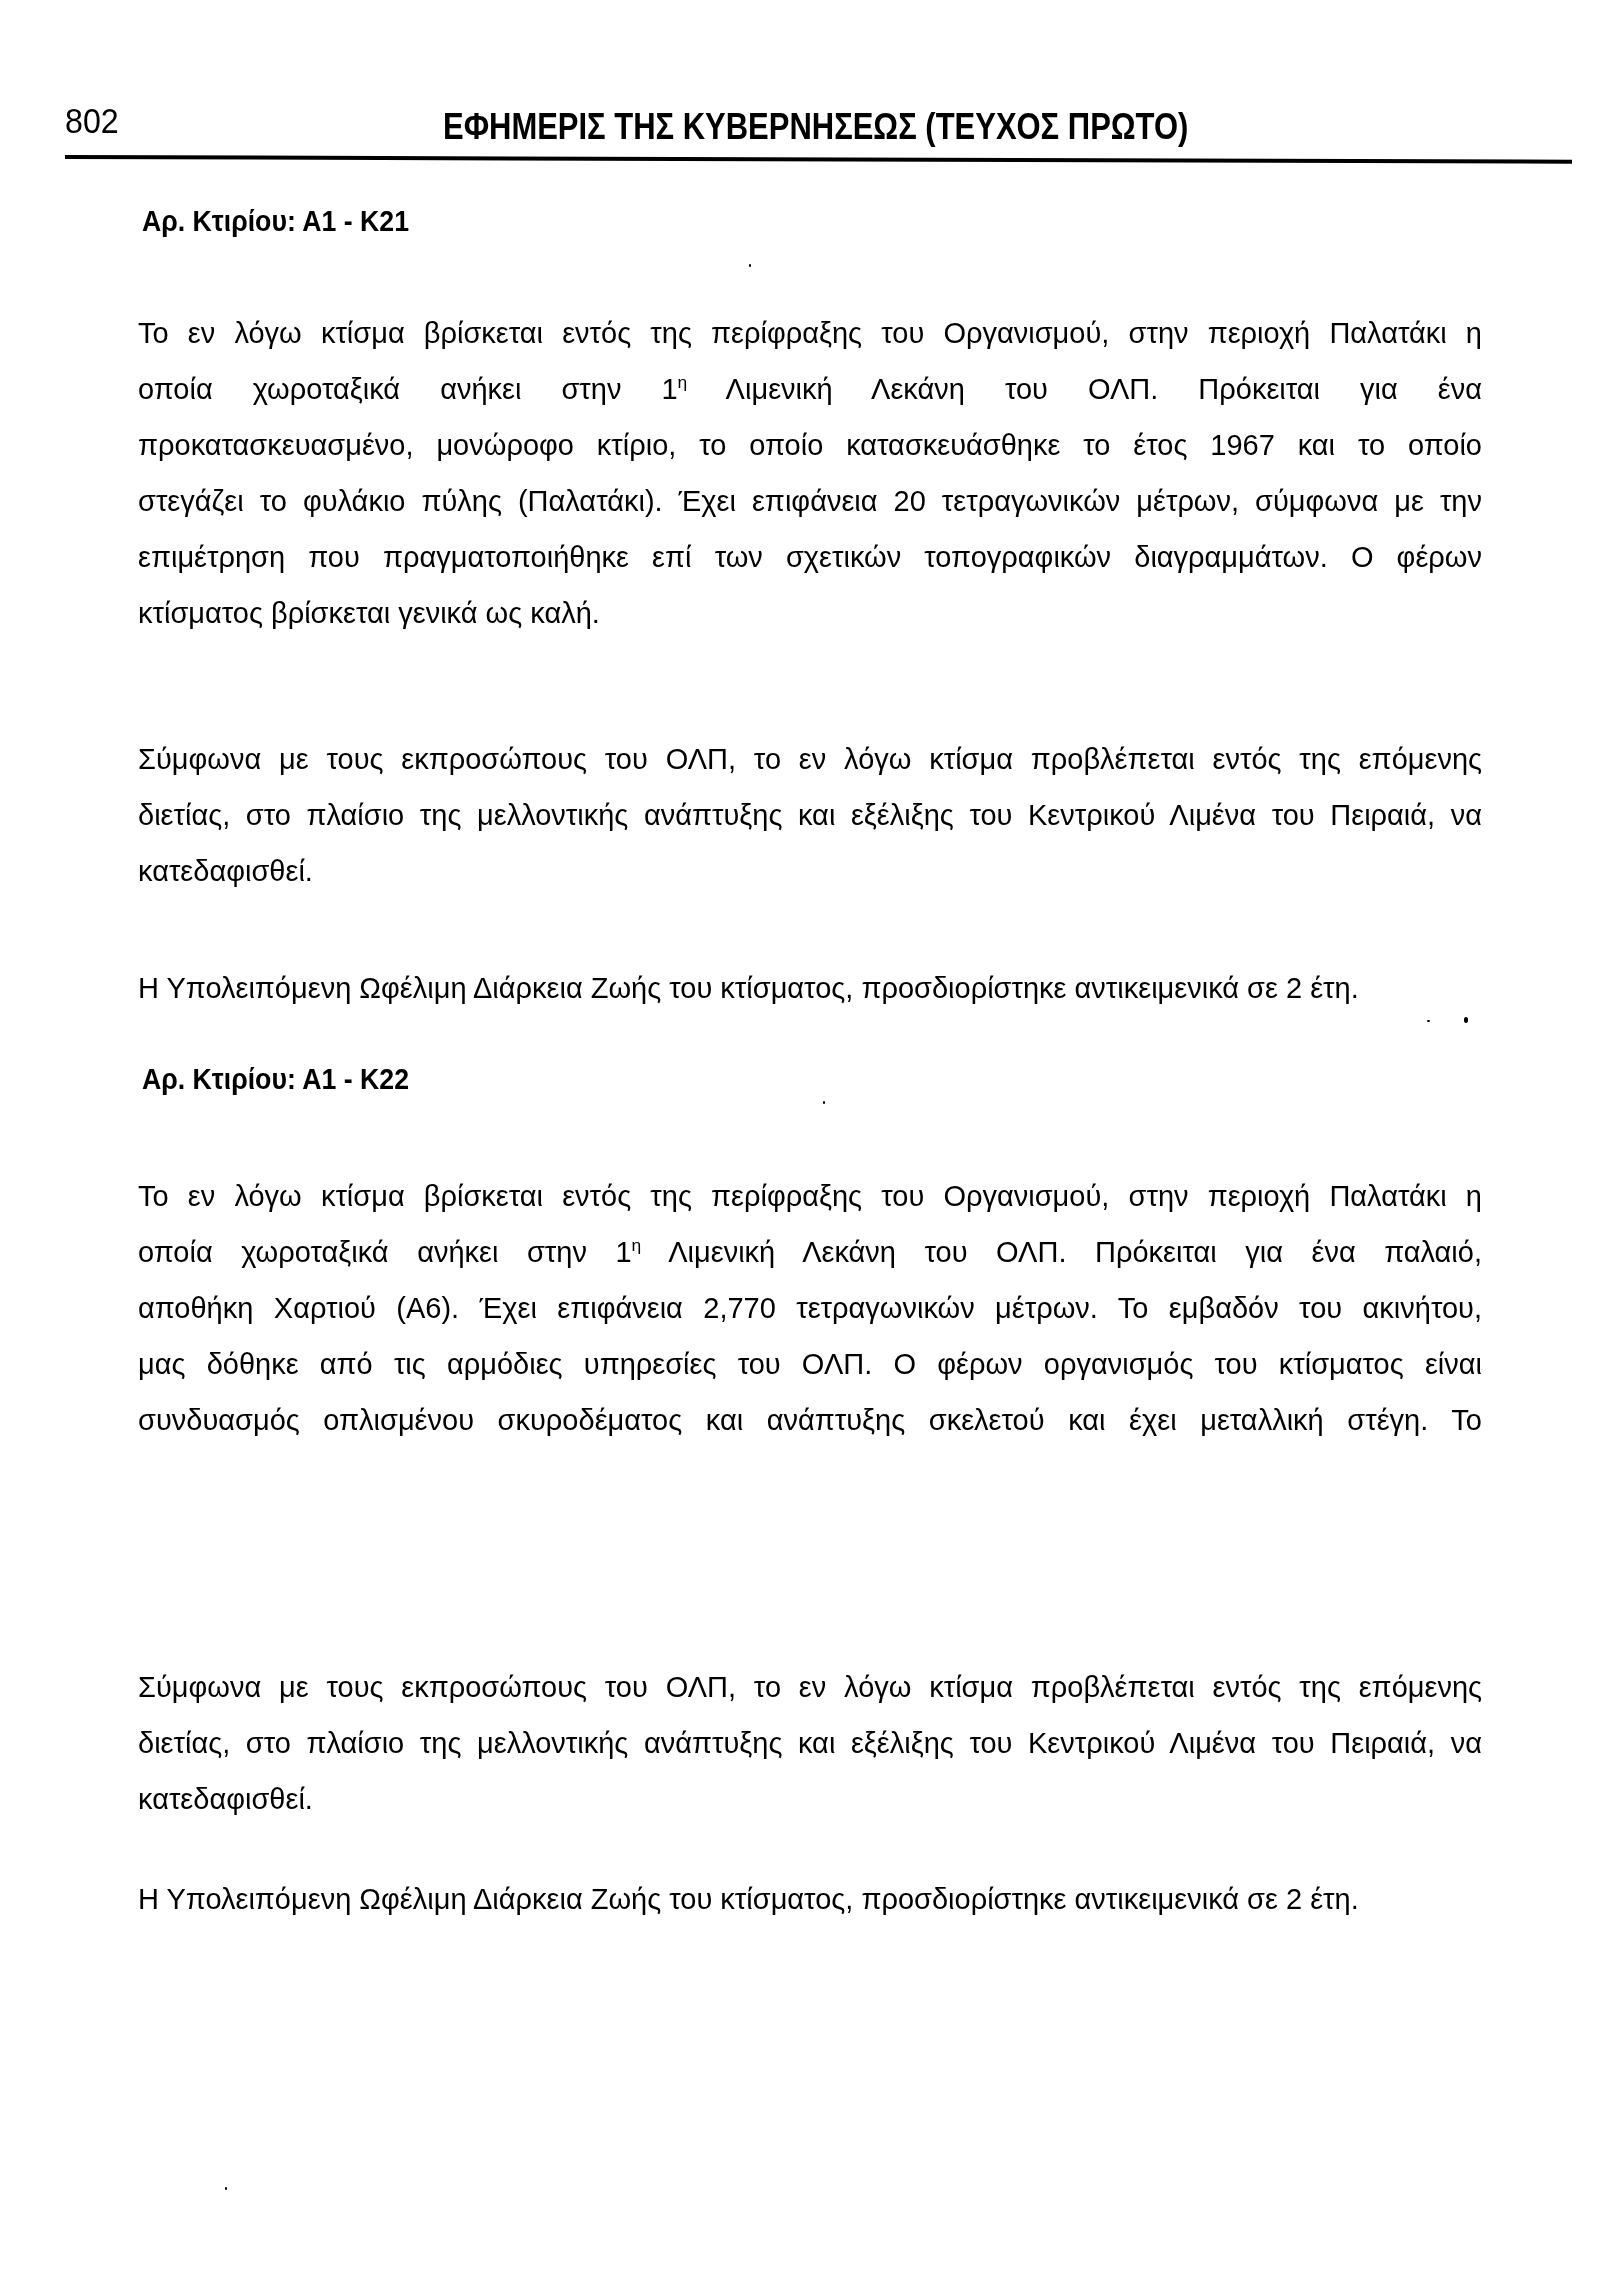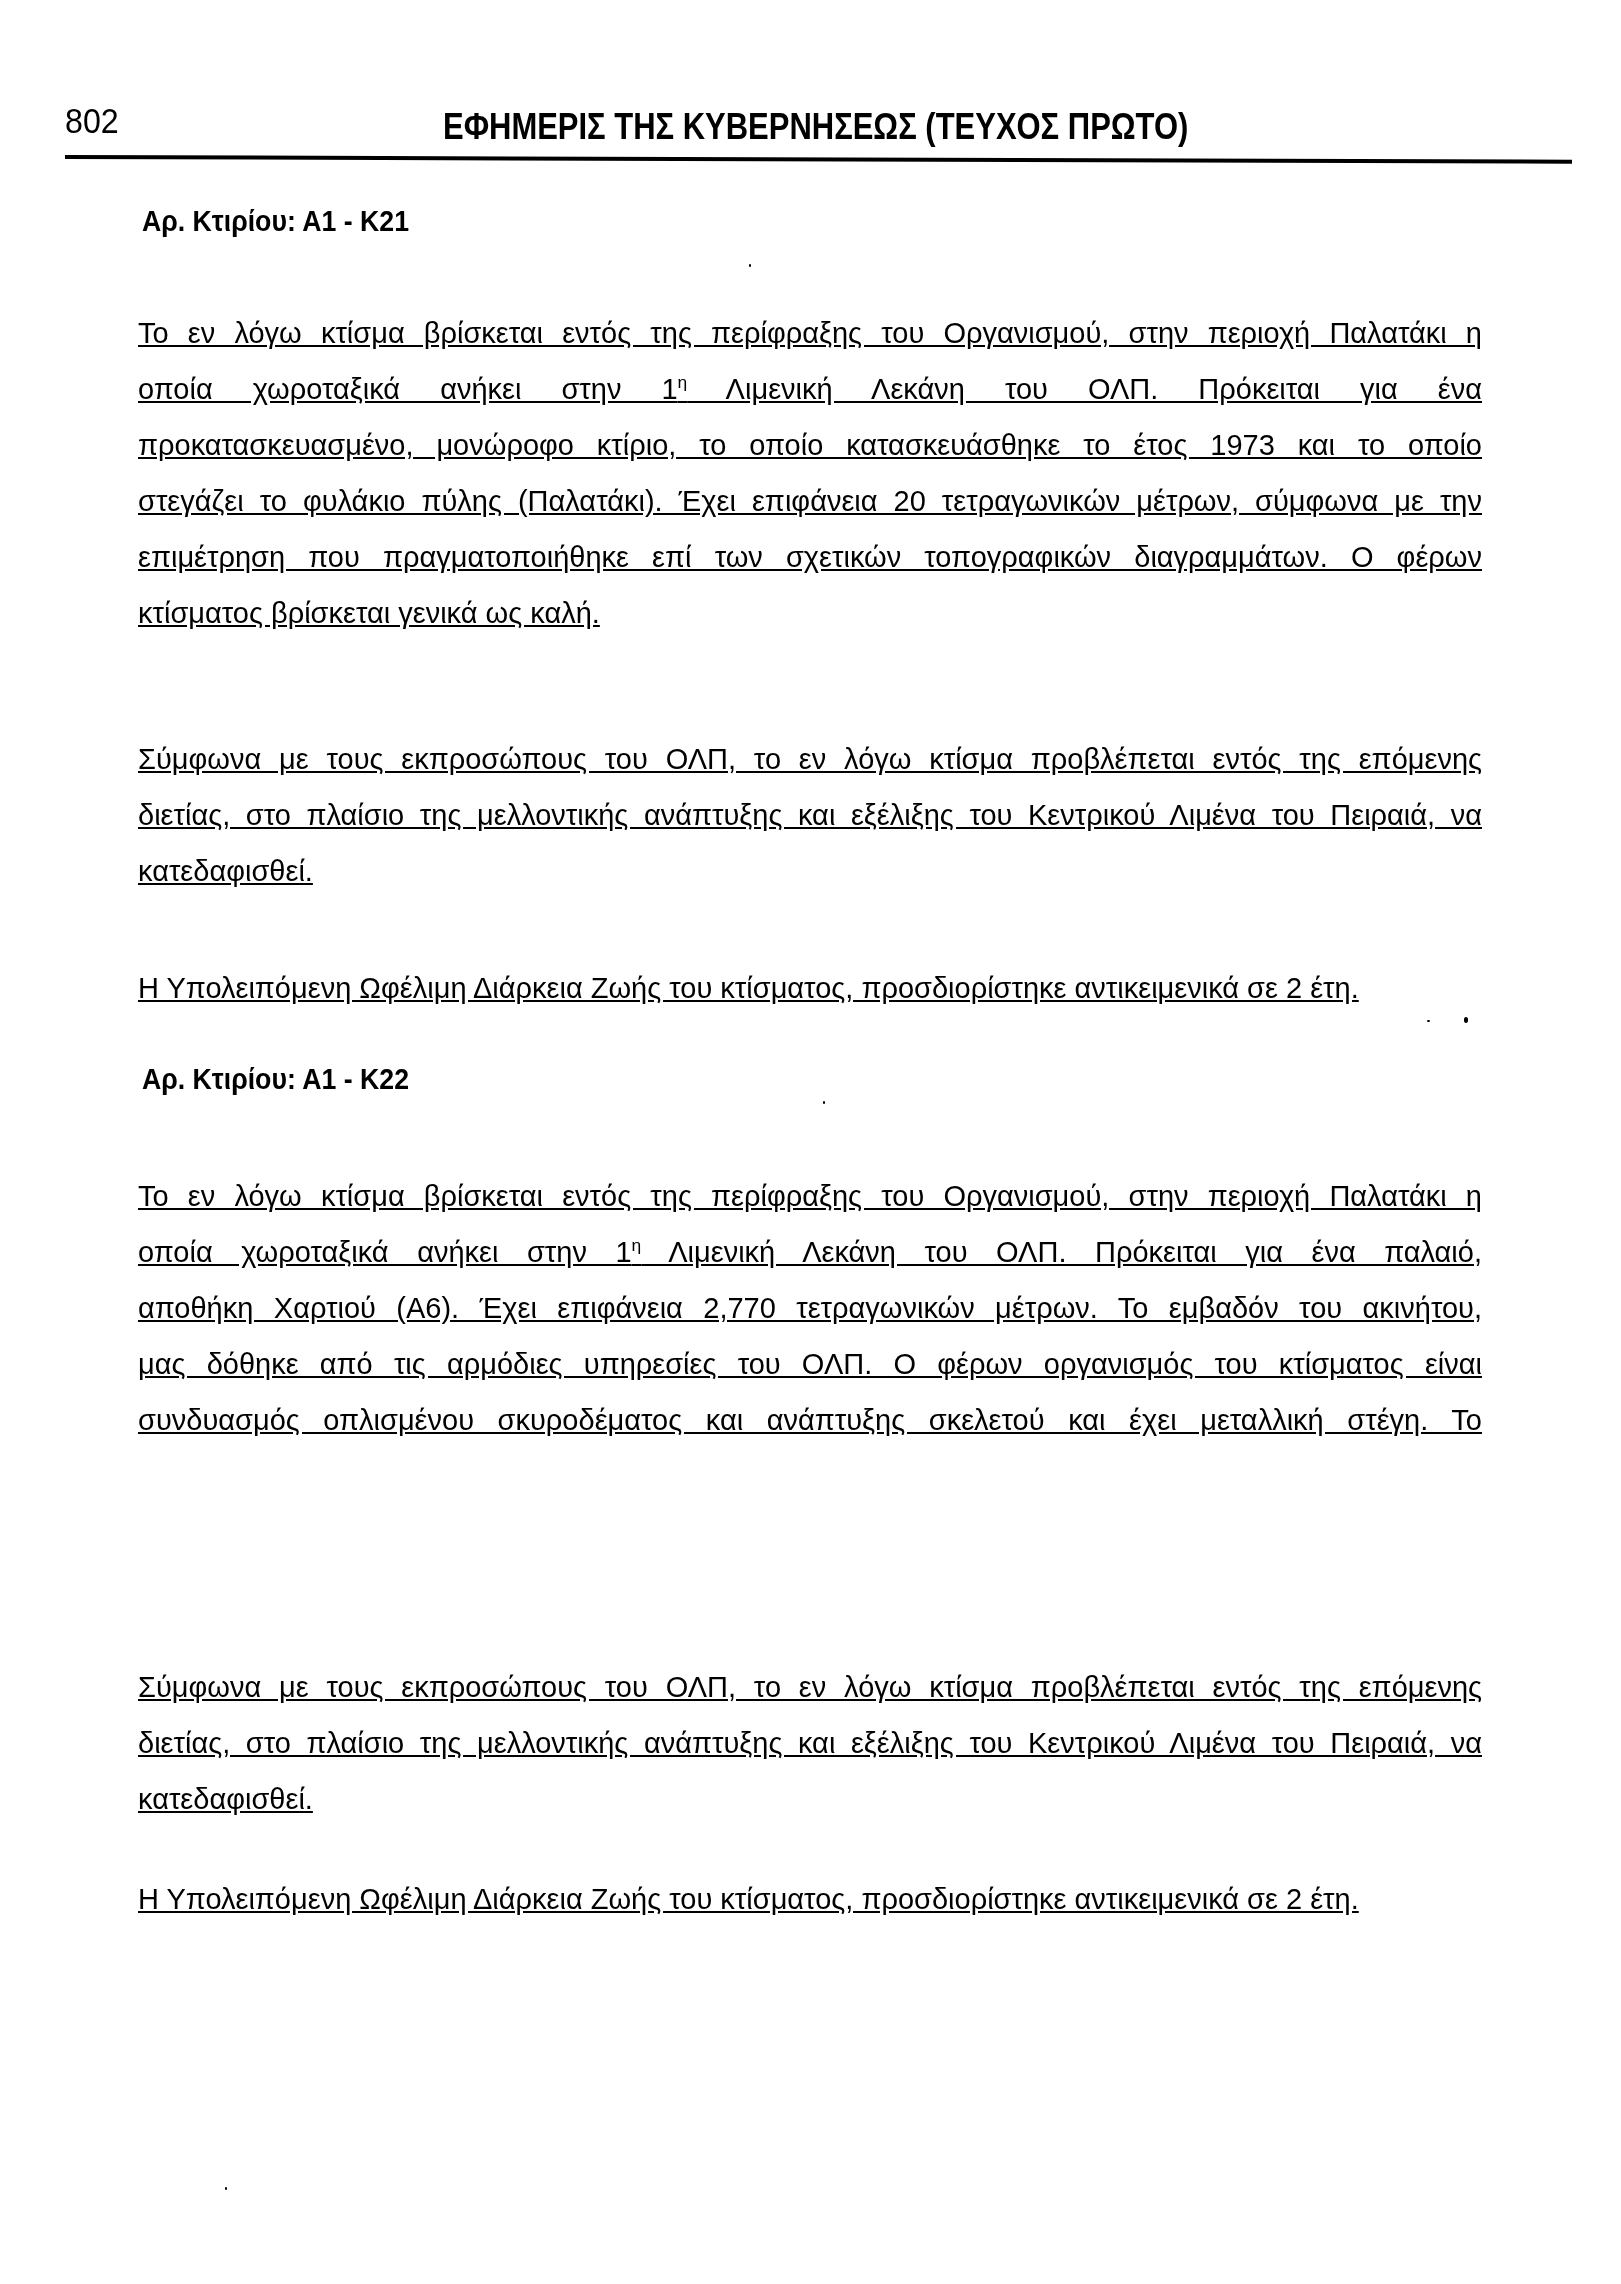--- a/index.html
+++ b/index.html
@@ -25,39 +25,39 @@
     position: absolute; left: 142px;
     font-size: 29px; line-height: 35px; font-weight: bold;
     transform: scaleX(0.92); transform-origin: left top; white-space: nowrap;
   }
   .para {
     position: absolute; left: 138px; width: 1344px;
     font-size: 29px; line-height: 56px;
   }
   .para .line {
     display: block; height: 56px; white-space: nowrap;
-    text-align: justify; text-align-last: justify; text-decoration: underline;
+    text-align: justify; text-align-last: justify;
   }
   .para .line.last { text-align-last: left; }
   .para sup { font-size: 17.4px; line-height: 0; vertical-align: 11px; }
   .speck { position: absolute; background: #000; border-radius: 50%; }
 </style>
 </head>
 <body>
 
 <div class="page-number">802</div>
 <div class="running-title">ΕΦΗΜΕΡΙΣ ΤΗΣ ΚΥΒΕΡΝΗΣΕΩΣ (ΤΕΥΧΟΣ ΠΡΩΤΟ)</div>
 <div class="header-rule"></div>
 
 <div class="building-heading" style="top:204px;">Αρ. Κτιρίου: Α1 - Κ21</div>
 
 <div class="para" style="top:305px;">
   <span class="line">Το εν λόγω κτίσμα βρίσκεται εντός της περίφραξης του Οργανισμού, στην περιοχή Παλατάκι η</span>
   <span class="line">οποία χωροταξικά ανήκει στην 1<sup>η</sup> Λιμενική Λεκάνη του ΟΛΠ. Πρόκειται για ένα</span>
-  <span class="line">προκατασκευασμένο, μονώροφο κτίριο, το οποίο κατασκευάσθηκε το έτος 1973 και το οποίο</span>
+  <span class="line">προκατασκευασμένο, μονώροφο κτίριο, το οποίο κατασκευάσθηκε το έτος 1967 και το οποίο</span>
   <span class="line">στεγάζει το φυλάκιο πύλης (Παλατάκι). Έχει επιφάνεια 20 τετραγωνικών μέτρων, σύμφωνα με την</span>
   <span class="line">επιμέτρηση που πραγματοποιήθηκε επί των σχετικών τοπογραφικών διαγραμμάτων. Ο φέρων</span>
   <span class="line last">κτίσματος βρίσκεται γενικά ως καλή.</span>
 </div>
 
 <div class="para" style="top:731px;">
   <span class="line">Σύμφωνα με τους εκπροσώπους του ΟΛΠ, το εν λόγω κτίσμα προβλέπεται εντός της επόμενης</span>
   <span class="line">διετίας, στο πλαίσιο της μελλοντικής ανάπτυξης και εξέλιξης του Κεντρικού Λιμένα του Πειραιά, να</span>
   <span class="line last">κατεδαφισθεί.</span>
 </div>

